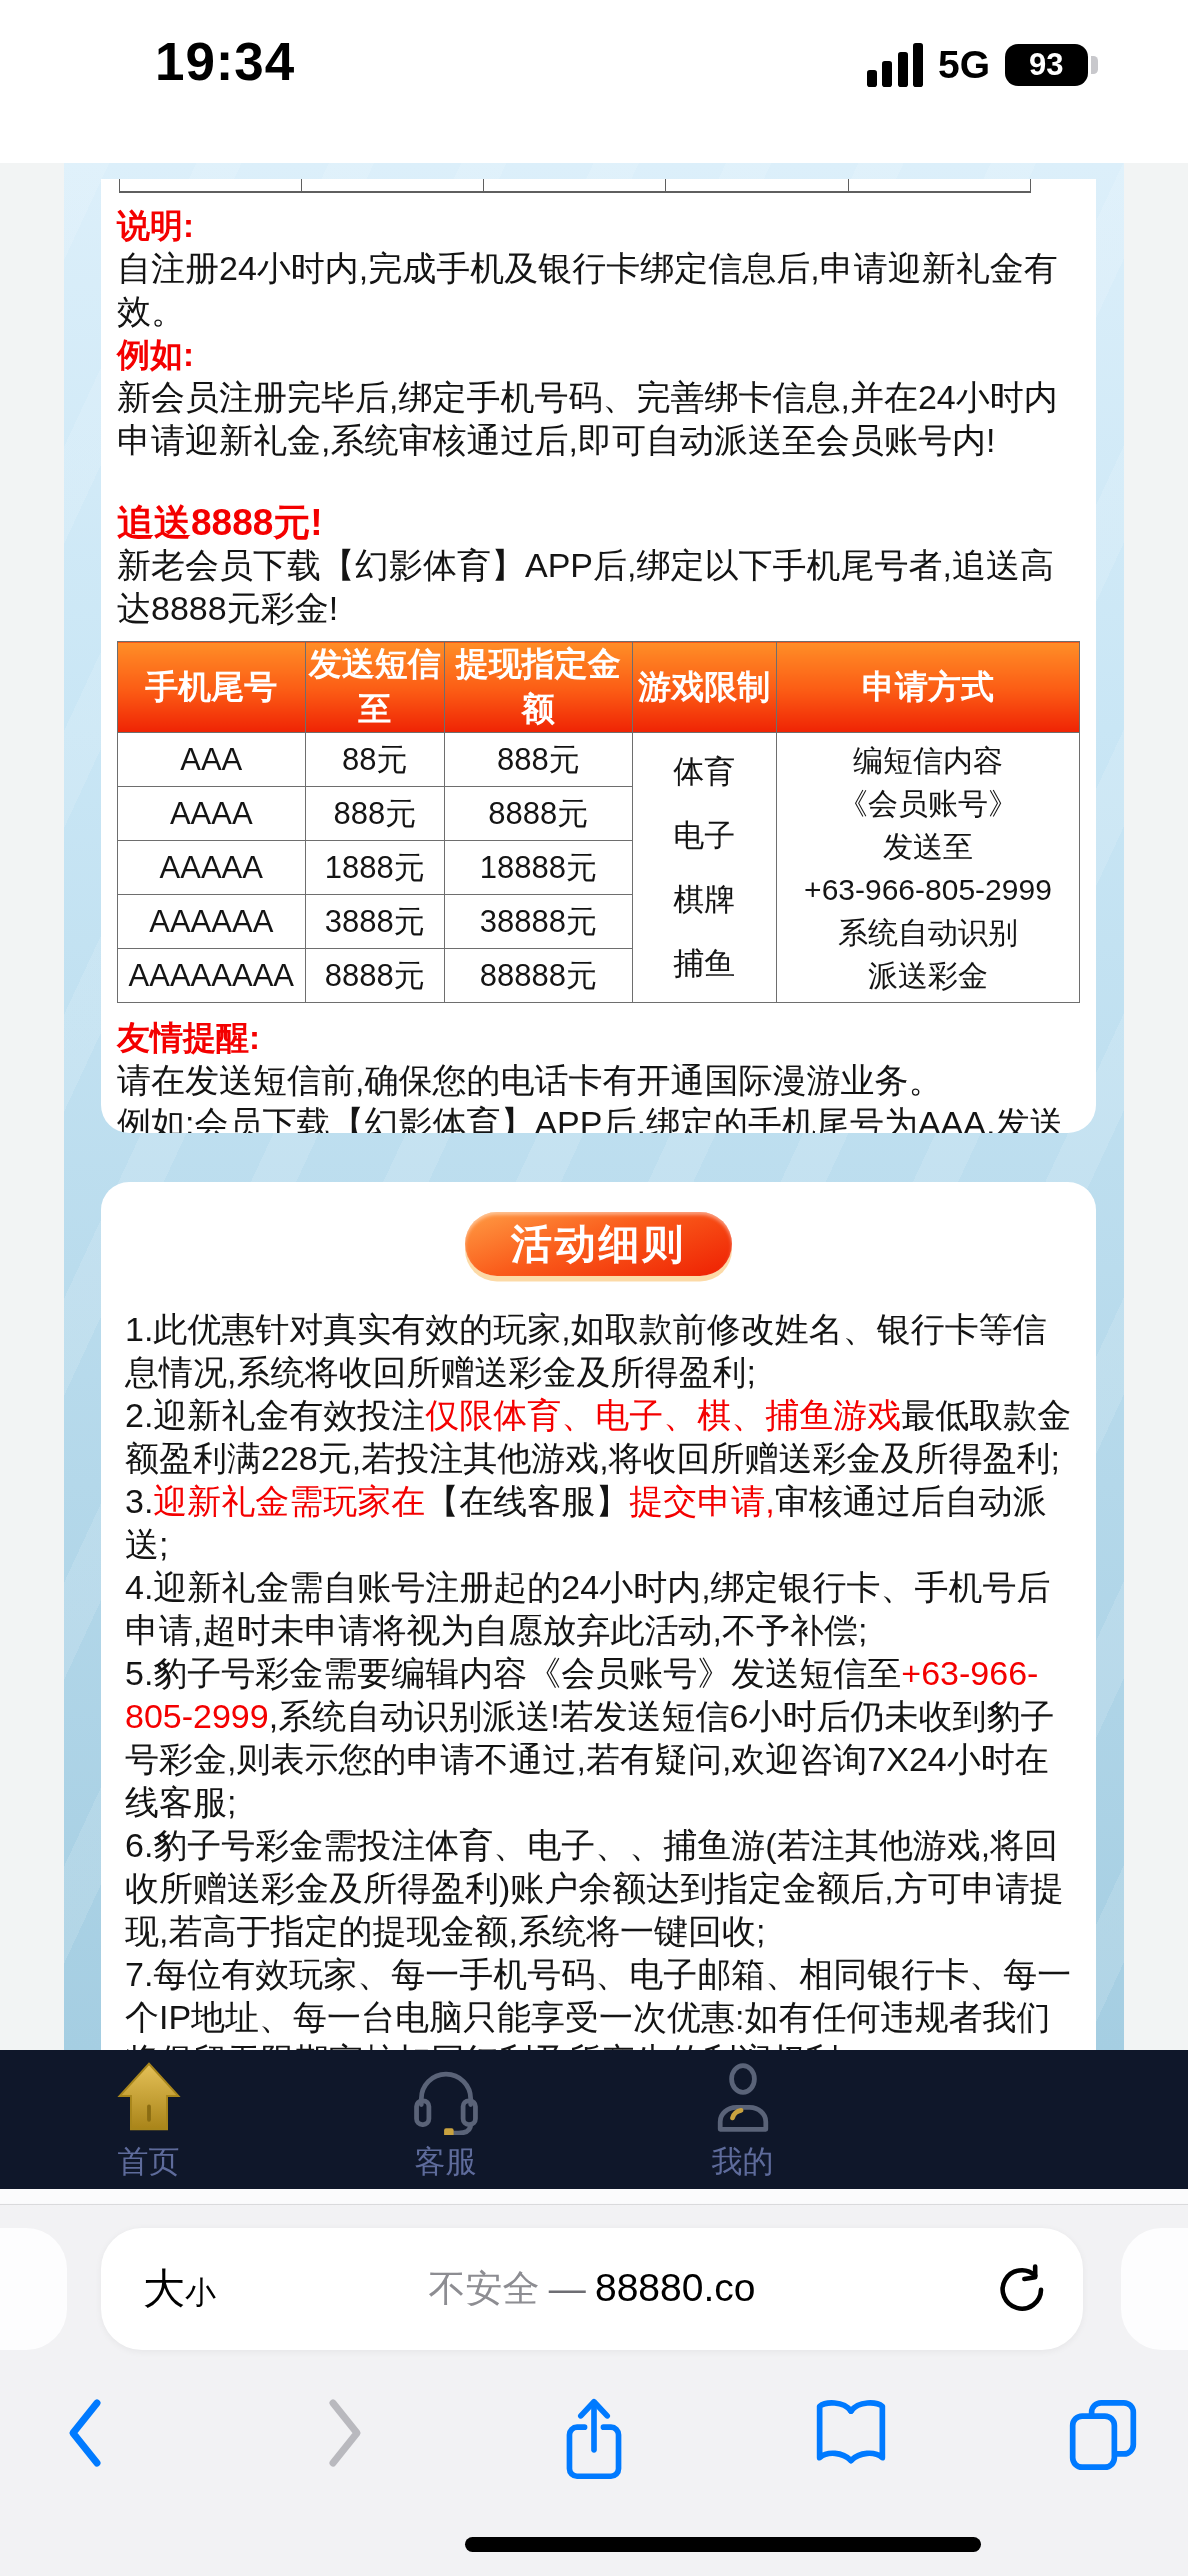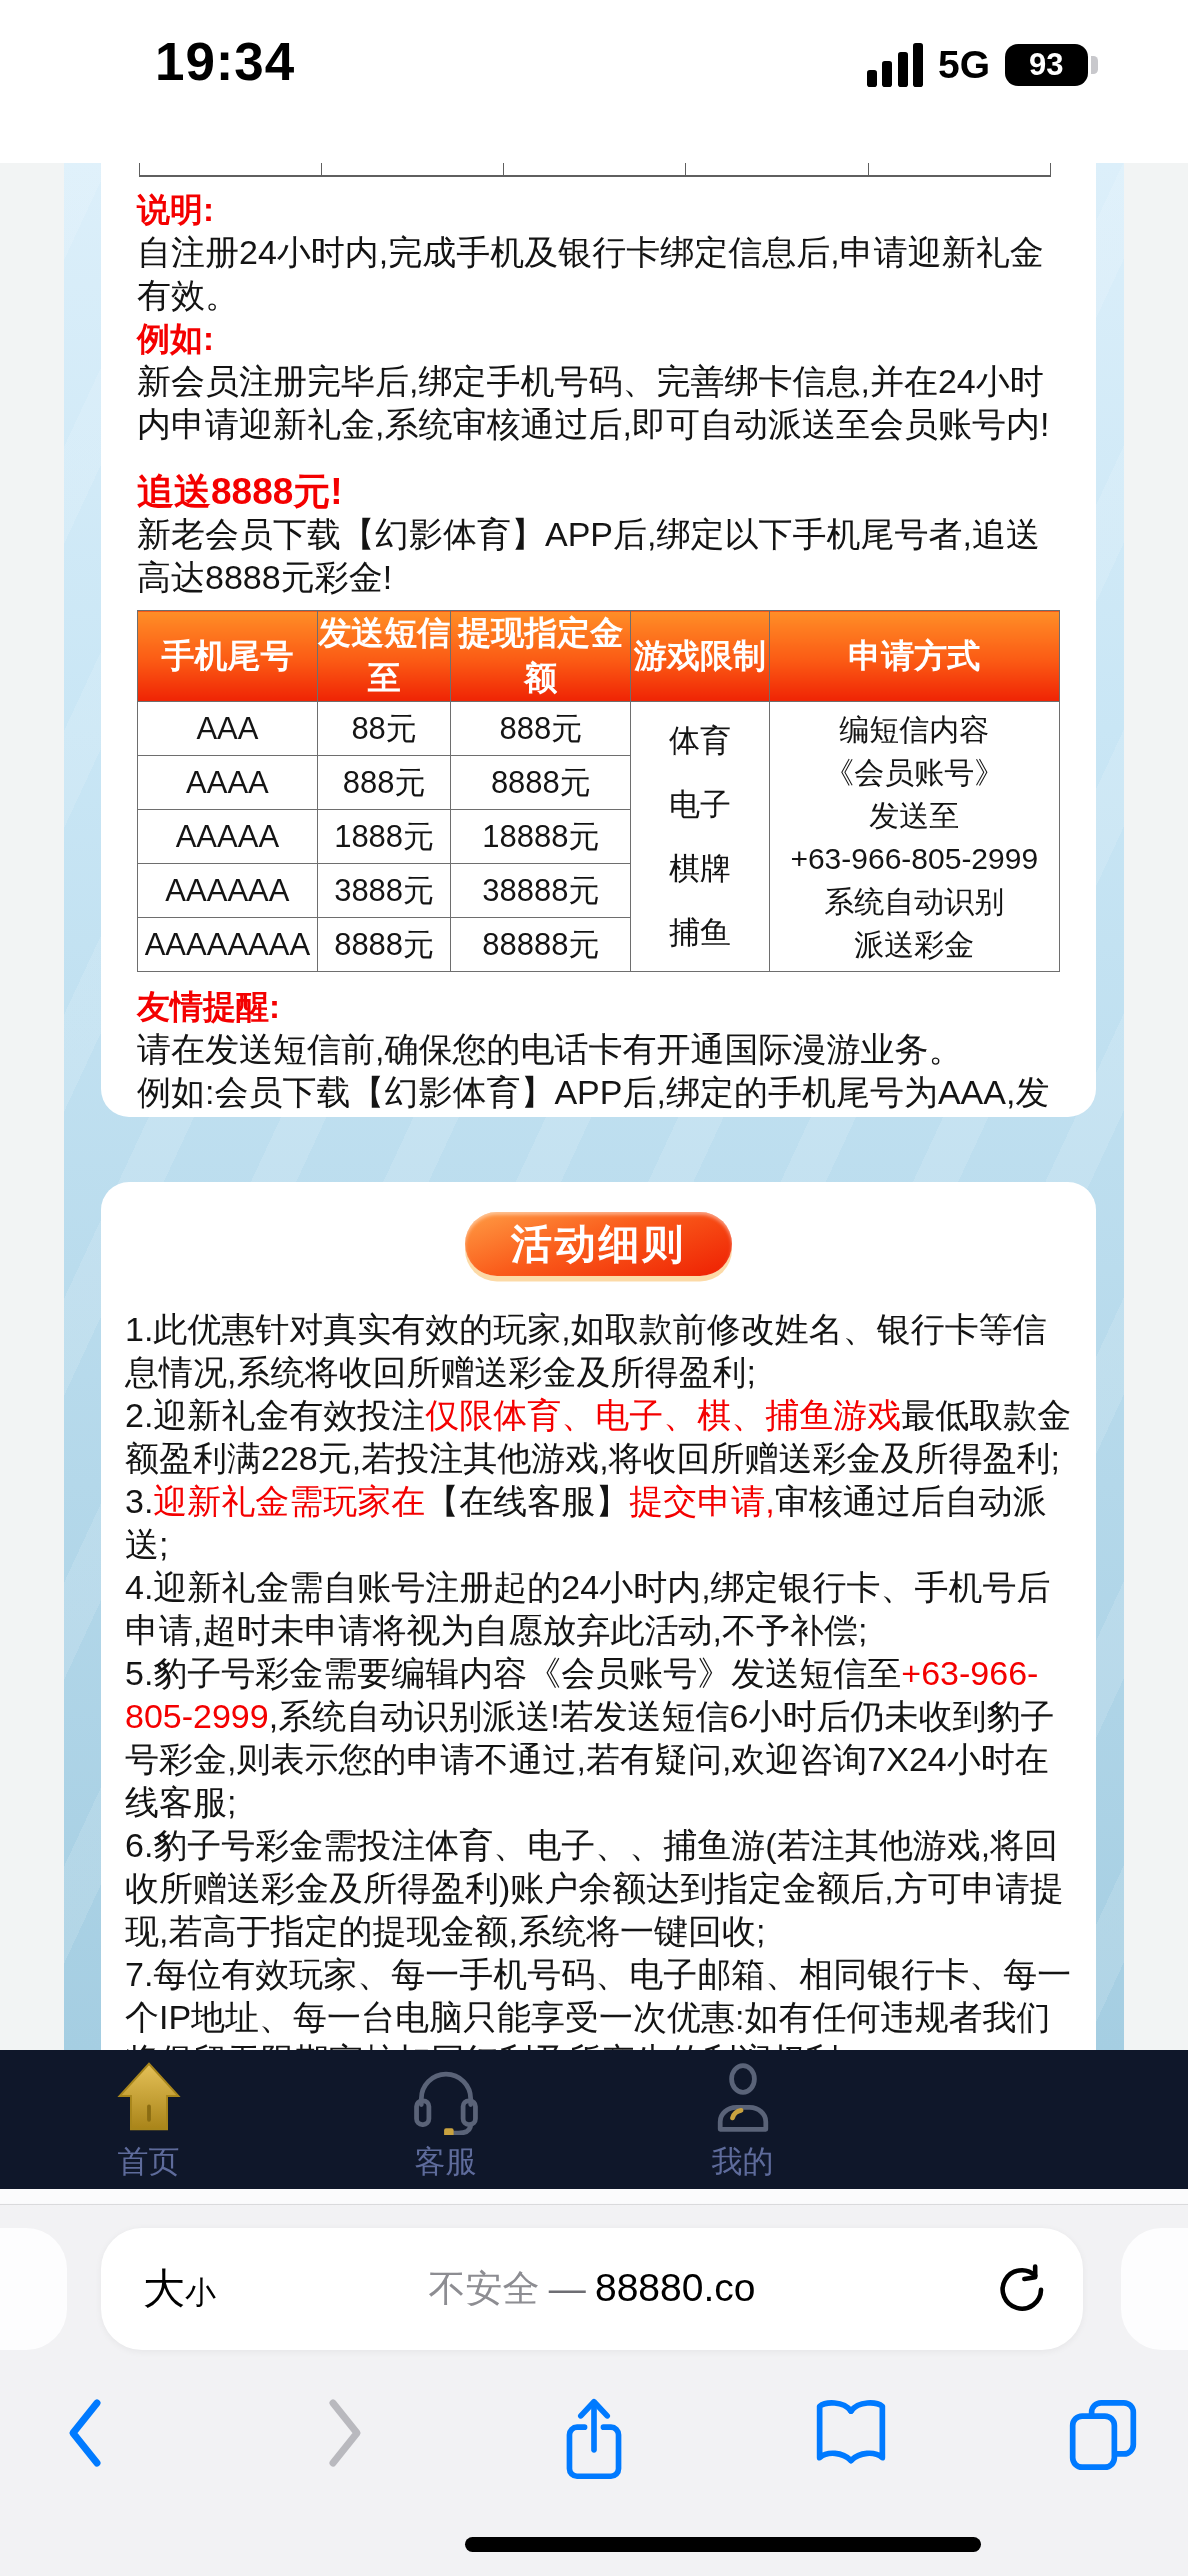--- a/index.html
+++ b/index.html
@@ -24,32 +24,32 @@
   
   .page{position:absolute;top:163px;left:0;width:1188px;height:1887px;background:#f2f4f4;}
   .page-blue{position:absolute;left:64px;right:64px;top:0;bottom:0;
     background:linear-gradient(180deg,#dcEFfa 0%,#c9e6f5 30%,#b4d8ea 70%,#a5cee2 100%);}
   .page-blue::before{content:"";position:absolute;inset:0;
     background:repeating-linear-gradient(115deg,rgba(255,255,255,.28) 0 41px,rgba(255,255,255,0) 41px 120px);
     opacity:.45;}
 
   
   .card{position:absolute;left:101px;width:995px;background:#fff;box-sizing:border-box;overflow:hidden;}
-  .card1{top:0;height:954px;border-radius:0 0 28px 28px;padding:0 36px;}
+  .card1{top:16px;height:954px;border-radius:0 0 28px 28px;padding:0 16px;}
   .card2{top:1019px;height:868px;border-radius:28px 28px 0 0;padding:0 24px;}
 
   .table-remnant{height:12px;width:912px;margin-left:1.8px;display:flex;border-bottom:2.8px solid #5f5f5f;}
   .table-remnant i{flex:1;border-left:1.8px solid #5f5f5f;}
   .table-remnant i:last-child{border-right:1.8px solid #5f5f5f;}
 
   .txt{font-size:34px;line-height:43px;color:#141414;margin:0;}
   .rhead{font-size:33px;line-height:43px;color:#f40000;font-weight:700;margin:0;}
   .red{color:#f40000;}
   .mt12{margin-top:11px;} .mt14{margin-top:13px;}
-  .bonus-title{font-size:37px;line-height:43px;color:#f40000;font-weight:700;margin:24px 0 0 0;}
+  .bonus-title{font-size:37px;line-height:43px;color:#f40000;font-weight:700;margin:39px 0 0 0;}
 
   
   table.promo{border-collapse:collapse;width:100%;margin-top:11px;table-layout:fixed;}
   table.promo th,table.promo td{border:1.8px solid #6e6e6e;text-align:center;padding:0;}
   table.promo th{height:52px;font-size:33px;font-weight:700;color:#fff;
     background:linear-gradient(180deg,#ff8e27 0%,#fb5a14 55%,#ef2304 100%);}
   table.promo td{height:53px;font-size:31px;color:#141414;}
   .col1{width:19.5%}.col2{width:14.5%}.col3{width:19.5%}.col4{width:15%}.col5{width:31.5%}
   .gl-line{line-height:64px;font-size:31px;}
   .am-line{line-height:43px;font-size:30px;}

